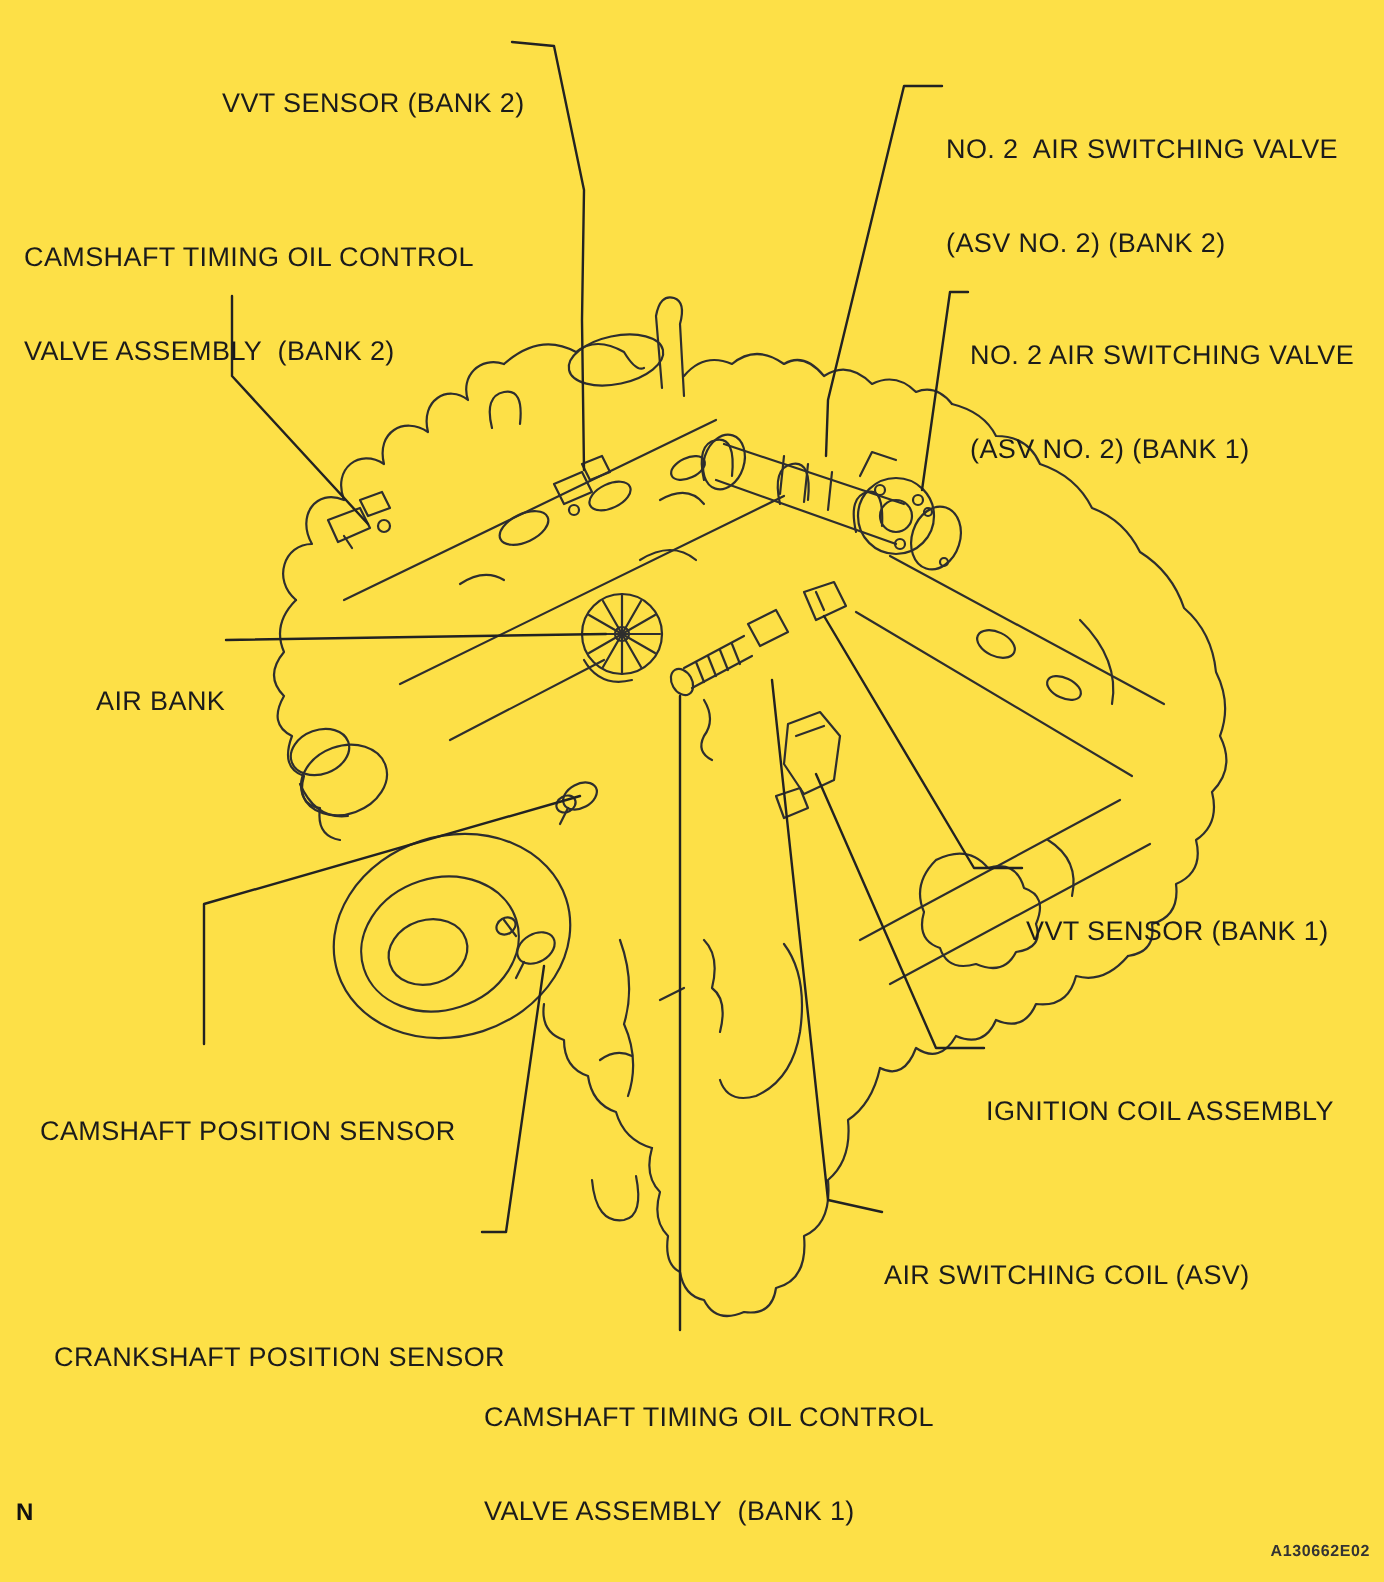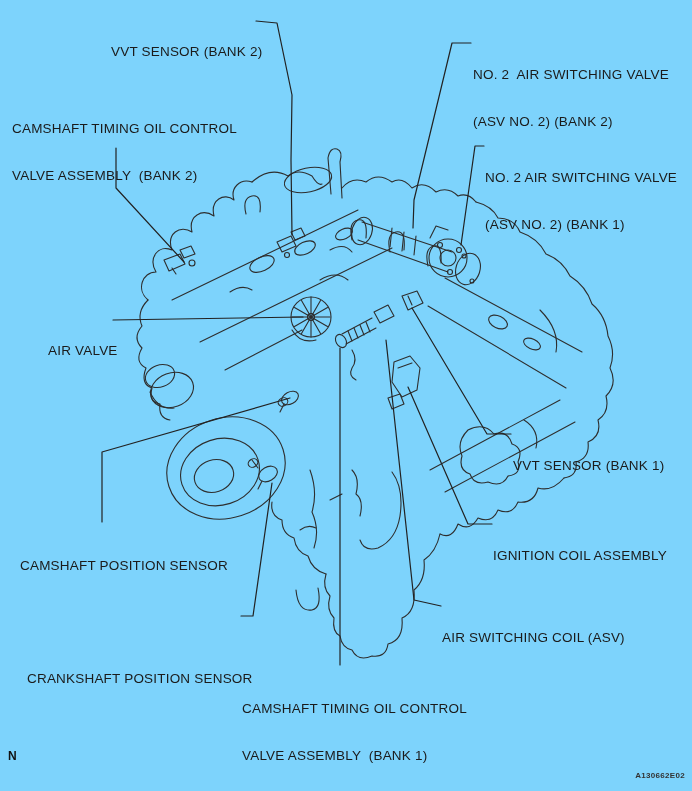--- a/index.html
+++ b/index.html
@@ -1,19 +1,19 @@
 <!DOCTYPE html>
 <html><head>
 <meta charset="utf-8">
 <style>
   html,body{margin:0;padding:0;background:#e8e8e8;}
   .canvas{
     position:relative;
     width:692px;height:791px;
-    background:#7dd3fc;
+    background:#fde047;
     font-family:"Liberation Sans", sans-serif;
     overflow:hidden;
     margin:0 auto;
   }
   svg.art{position:absolute;left:0;top:0;}
   .callout{
     position:absolute;
     font-size:13.5px;
     line-height:15.5px;
     color:#1b1b1b;
@@ -184,21 +184,21 @@
     <span>CAMSHAFT TIMING OIL CONTROL</span>
     <span>VALVE ASSEMBLY  (BANK 2)</span>
   </div>
 
   <div class="callout" style="left:485px;top:139px;">
     <span>NO. 2 AIR SWITCHING VALVE</span>
     <span>(ASV NO. 2) (BANK 1)</span>
   </div>
 
   <div class="callout" style="left:48px;top:312px;">
-    <span>AIR VALVE</span>
+    <span>AIR BANK</span>
   </div>
 
   <div class="callout" style="left:513px;top:427px;text-align:center;">
     <span>VVT SENSOR (BANK 1)</span>
   </div>
 
   <div class="callout" style="left:20px;top:527px;">
     <span>CAMSHAFT POSITION SENSOR</span>
   </div>
 

